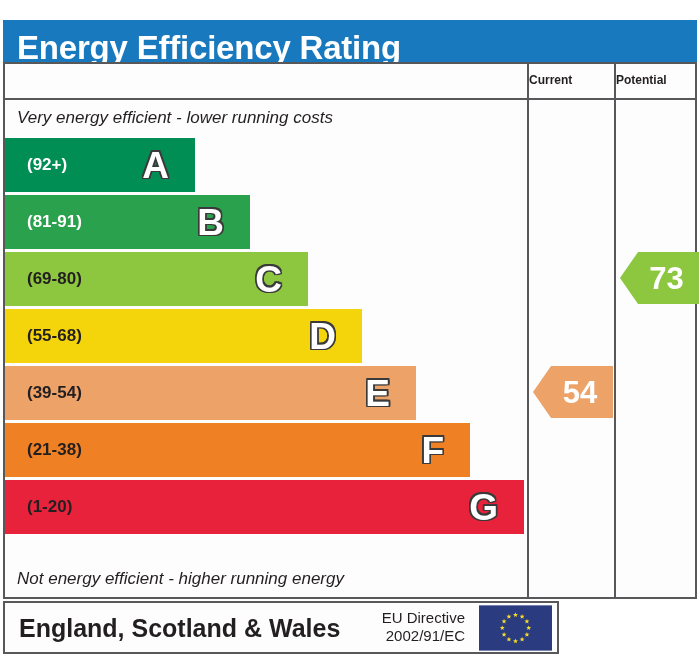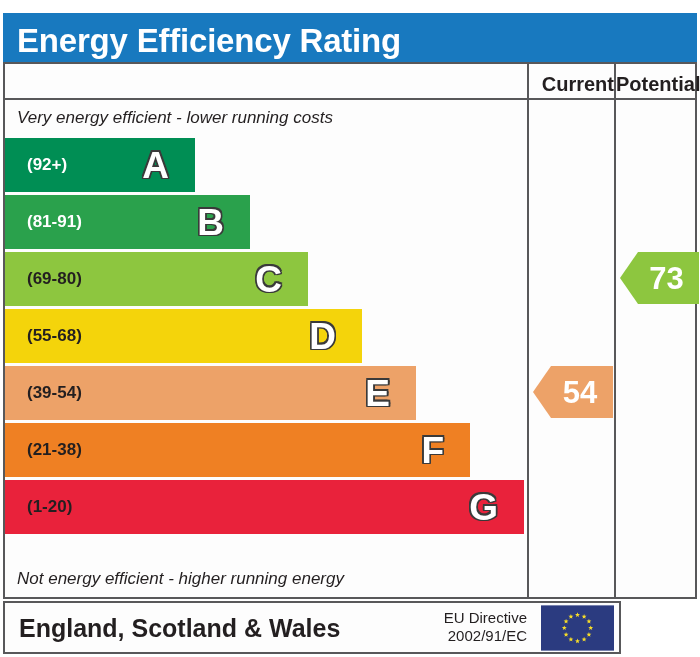--- a/index.html
+++ b/index.html
@@ -18,21 +18,21 @@
     height: 657px;
     box-sizing: border-box;
     background: #ffffff;
     overflow: hidden;
   }
 
   
   .title-bar {
     position: absolute;
     left: 3px;
-    top: 13px;
+    top: 20px;
     width: 694px;
     height: 56px;
     background: #1879bf;
     box-sizing: border-box;
   }
   .title-text {
     position: absolute;
     left: 14px;
     top: 50%;
     transform: translateY(-50%);
@@ -71,24 +71,24 @@
     bottom: 0;
     width: 2px;
     background: #58585a;
   }
   .col-div.c1 { left: 522px; }
   .col-div.c2 { left: 609px; }
 
   .col-label {
     position: absolute;
     top: 9px;
-    font-size: 20px;
+    font-size: 12px;
     font-weight: bold;
     color: #231f20;
-    text-align: right;
+    text-align: left;
   }
   .col-label.current   { left: 524px; width: 85px; }
   .col-label.potential { left: 611px; width: 79px; }
 
   
   .chart-body {
     position: absolute;
     left: 0;
     top: 36px;
     width: 520px;
@@ -163,21 +163,21 @@
     font-weight: bold;
     line-height: 1;
     padding-left: 14px;
   }
 
   
   .footer {
     position: absolute;
     left: 3px;
     top: 601px;
-    width: 618px;
+    width: 556px;
     height: 53px;
     border: 2px solid #58585a;
     box-sizing: border-box;
     background: #fdfdfd;
   }
   .footer-region {
     position: absolute;
     left: 14px;
     top: 50%;
     transform: translateY(-50%);

